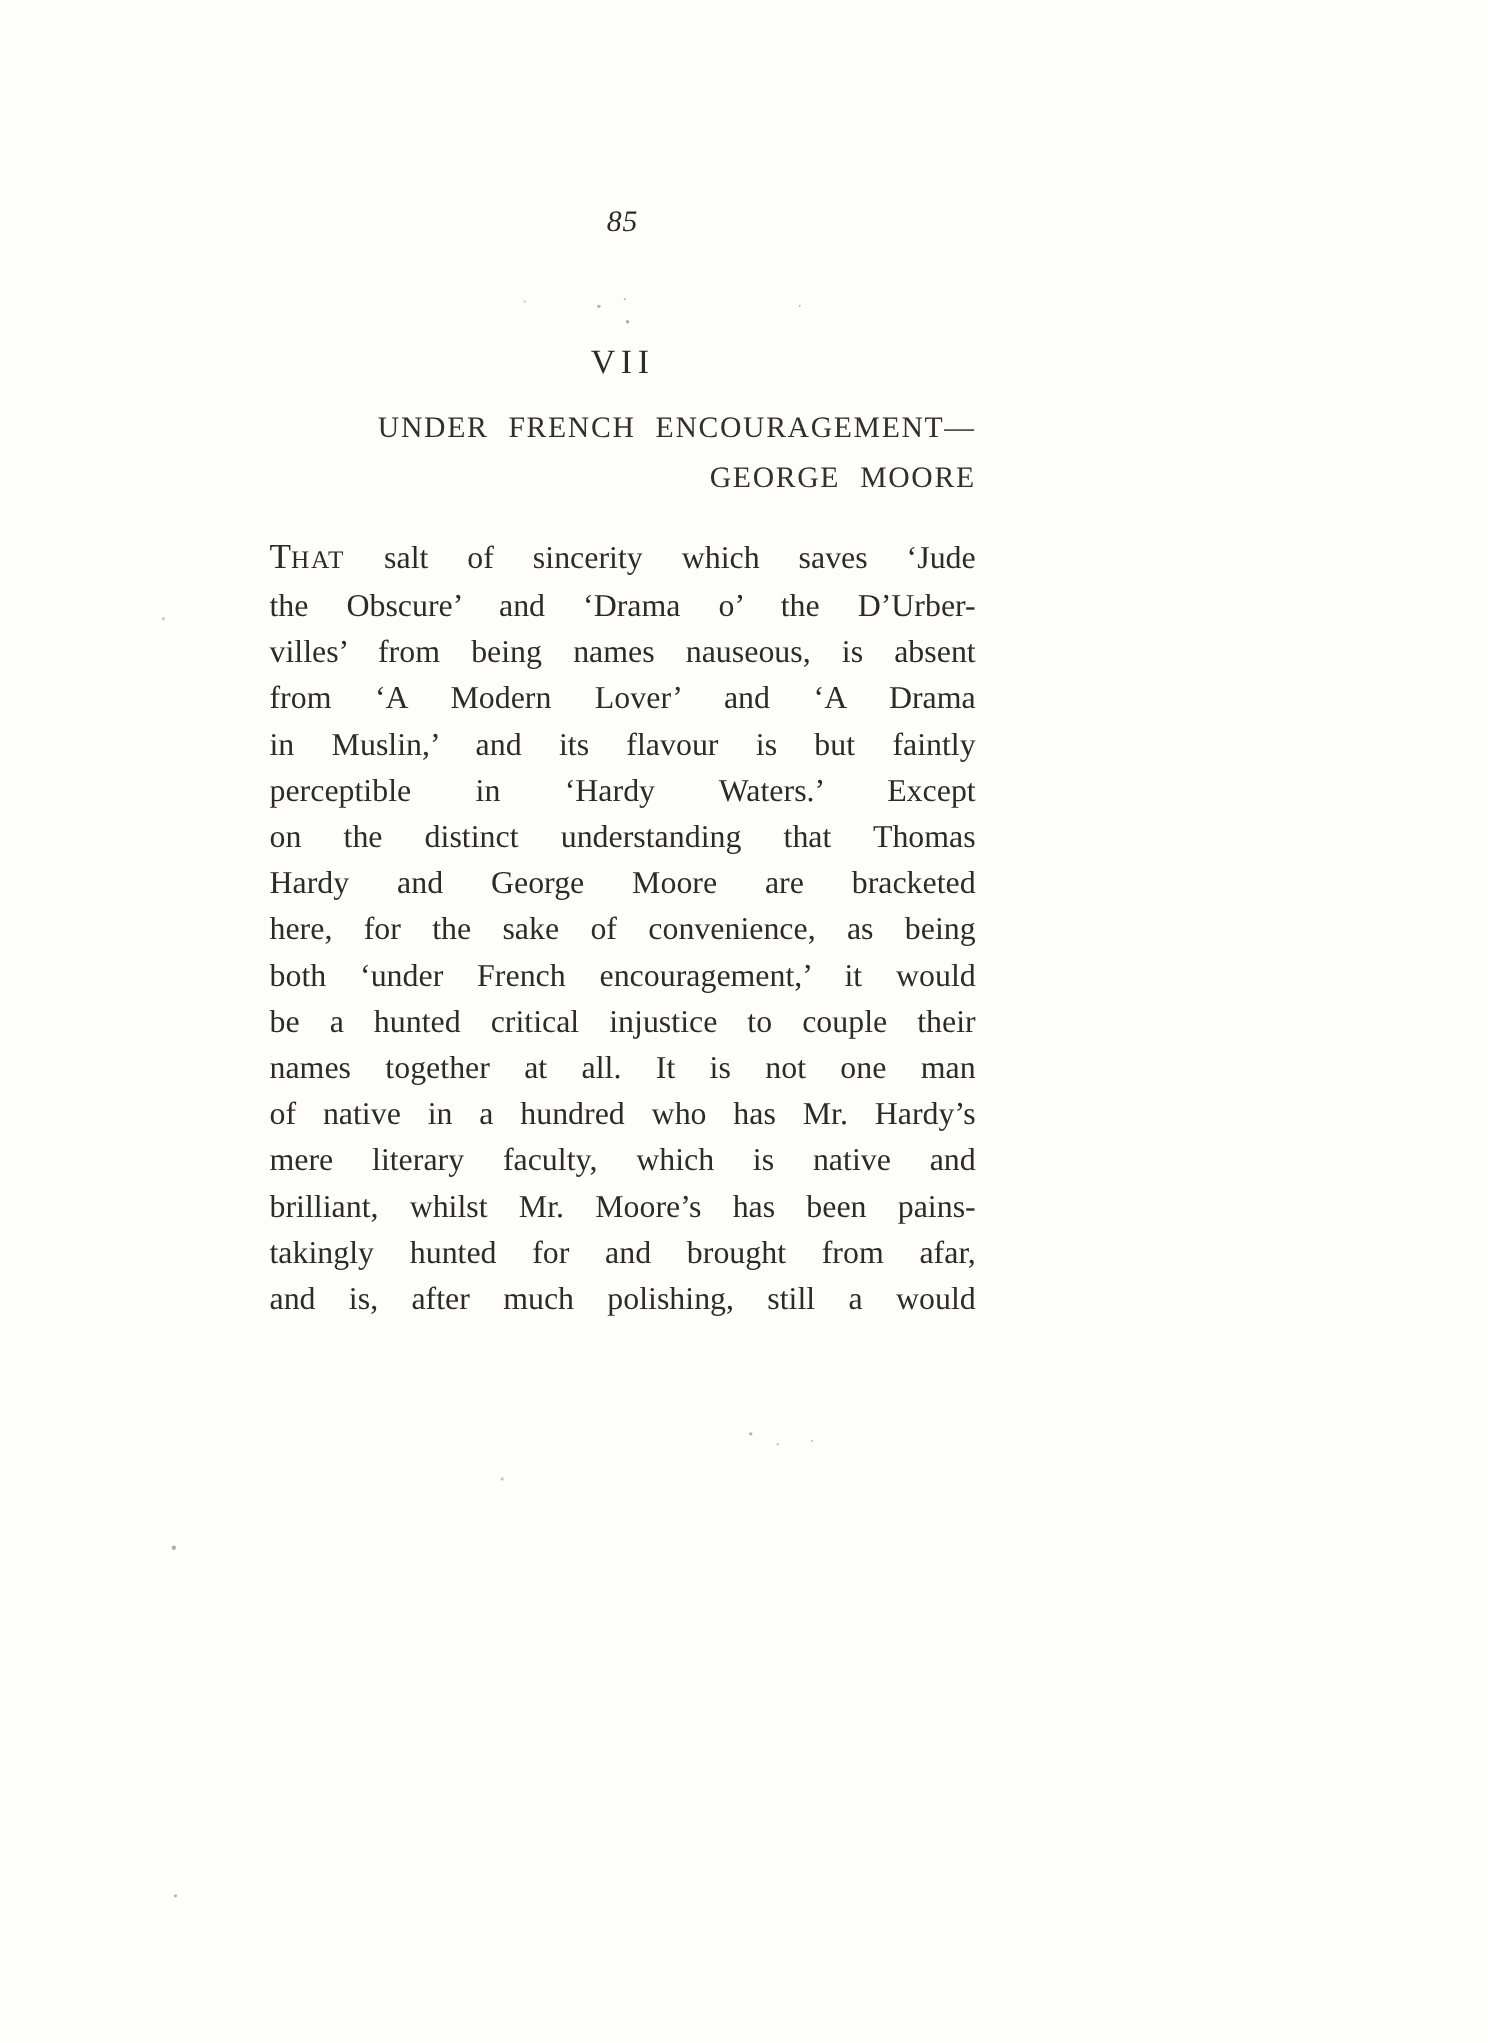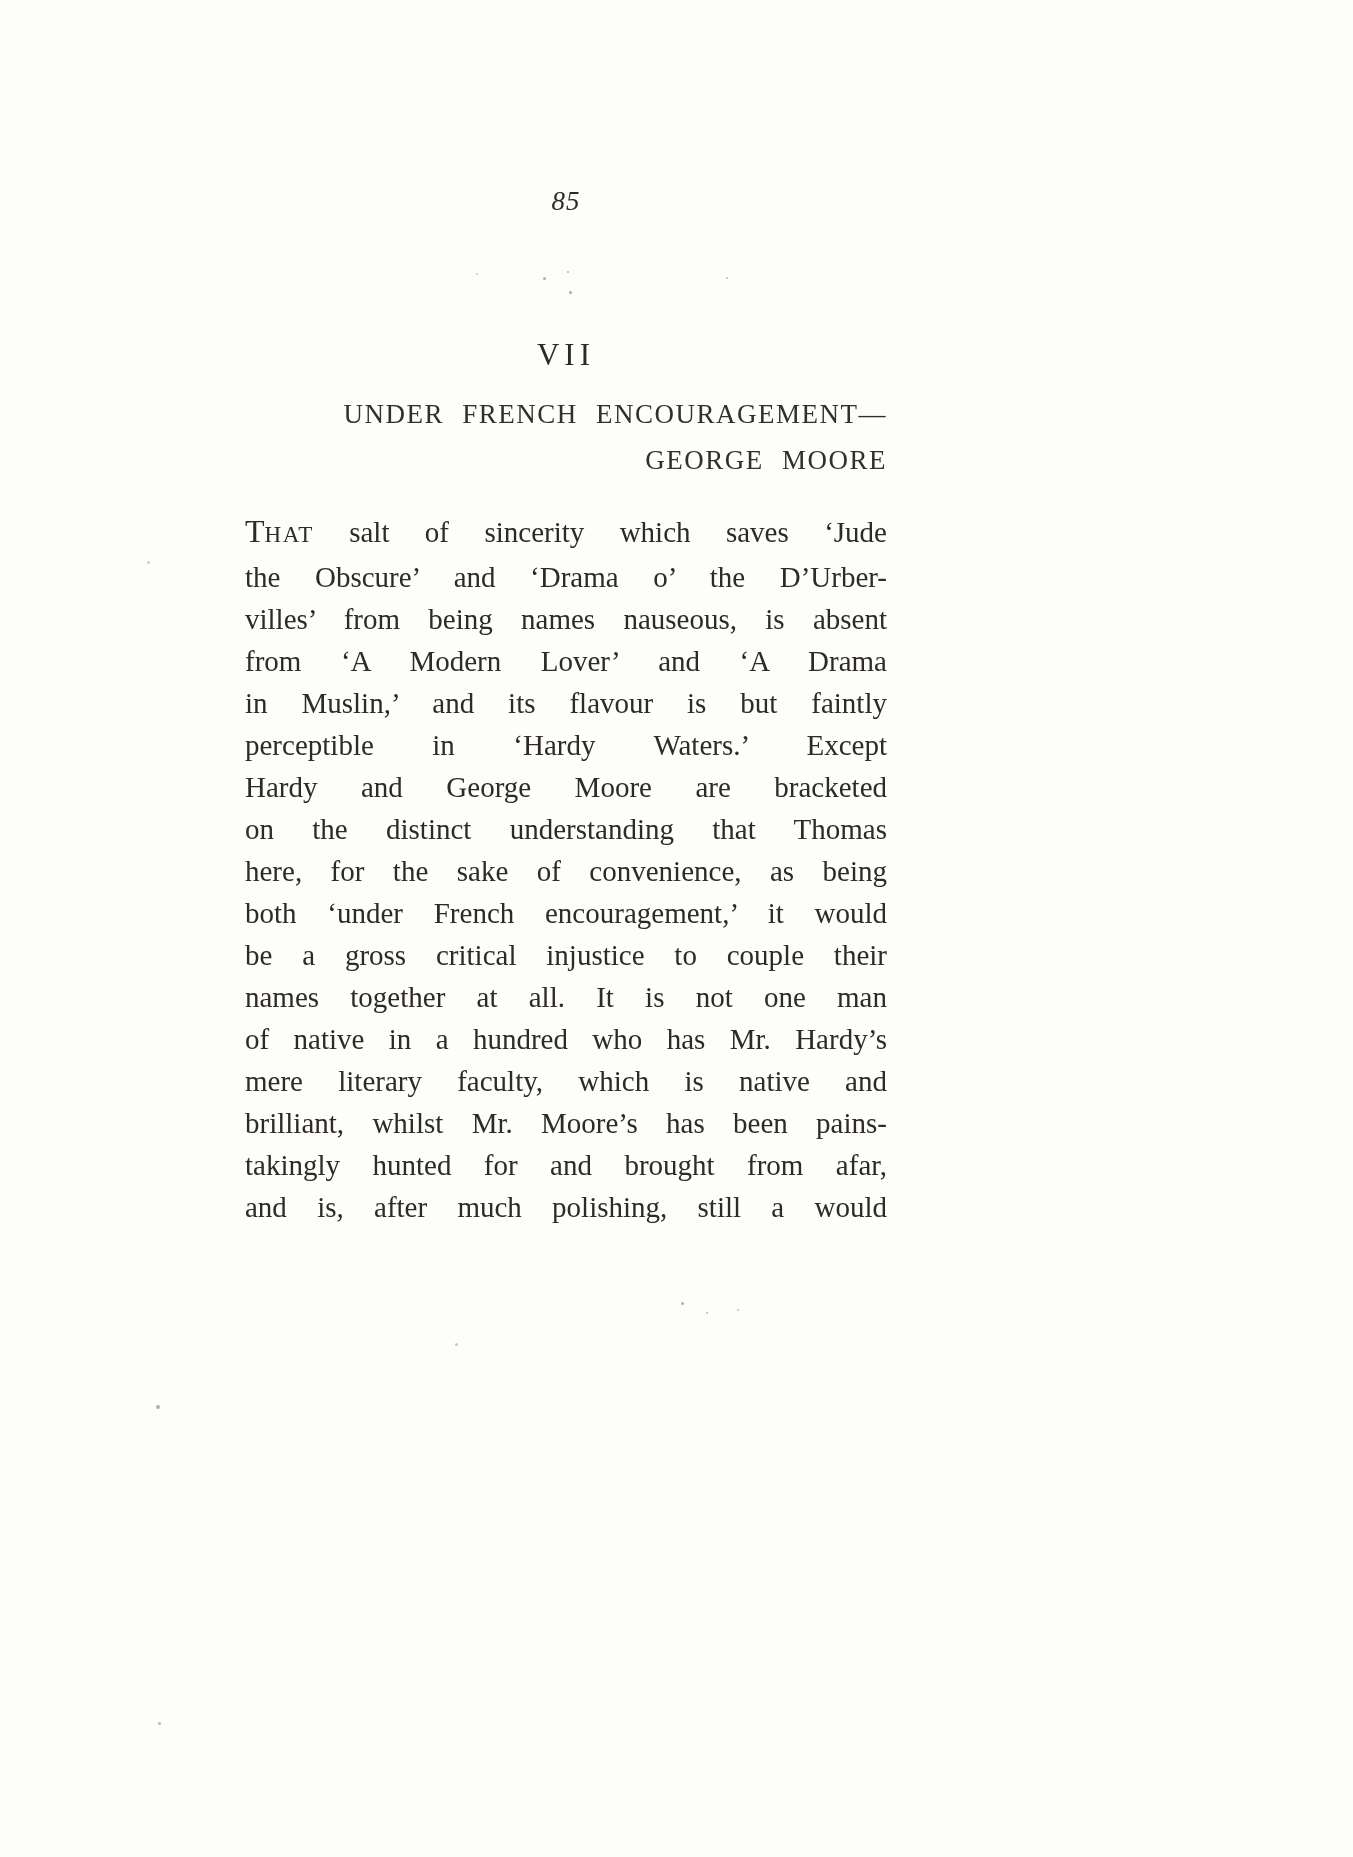--- a/index.html
+++ b/index.html
@@ -22,21 +22,21 @@
     width: 642px;
   }
   .page-number {
     margin-top: 186px;
     text-align: center;
     font-size: 27px;
     letter-spacing: 1px;
     font-style: italic;
   }
   .chapter-numeral {
-    margin-top: 120px;
+    margin-top: 94px;
     text-align: center;
     font-size: 31px;
     letter-spacing: 5px;
   }
   .title-line {
     text-align: right;
     font-size: 27px;
     letter-spacing: 1.5px;
     word-spacing: 10px;
     color: #332f29;
@@ -78,25 +78,25 @@
   <div class="title-line l1">UNDER FRENCH ENCOURAGEMENT—</div>
   <div class="title-line l2">GEORGE MOORE</div>
 
   <div class="body-text">
     <div class="line"><span class="lead-cap">T</span><span class="small-caps">HAT</span><span> salt of sincerity which saves ‘Jude</span></div>
     <div class="line">the Obscure’ and ‘Drama o’ the D’Urber-</div>
     <div class="line">villes’ from being names nauseous, is absent</div>
     <div class="line">from ‘A Modern Lover’ and ‘A Drama</div>
     <div class="line">in Muslin,’ and its flavour is but faintly</div>
     <div class="line">perceptible in ‘Hardy Waters.’ Except</div>
+    <div class="line">on the distinct understanding that Thomas</div>
     <div class="line">Hardy and George Moore are bracketed</div>
-    <div class="line">on the distinct understanding that Thomas</div>
     <div class="line">here, for the sake of convenience, as being</div>
     <div class="line">both ‘under French encouragement,’ it would</div>
-    <div class="line">be a gross critical injustice to couple their</div>
+    <div class="line">be a hunted critical injustice to couple their</div>
     <div class="line">names together at all. It is not one man</div>
     <div class="line">of native in a hundred who has Mr. Hardy’s</div>
     <div class="line">mere literary faculty, which is native and</div>
     <div class="line">brilliant, whilst Mr. Moore’s has been pains-</div>
     <div class="line">takingly hunted for and brought from afar,</div>
     <div class="line">and is, after much polishing, still a would</div>
   </div>
 
 </div>
 

